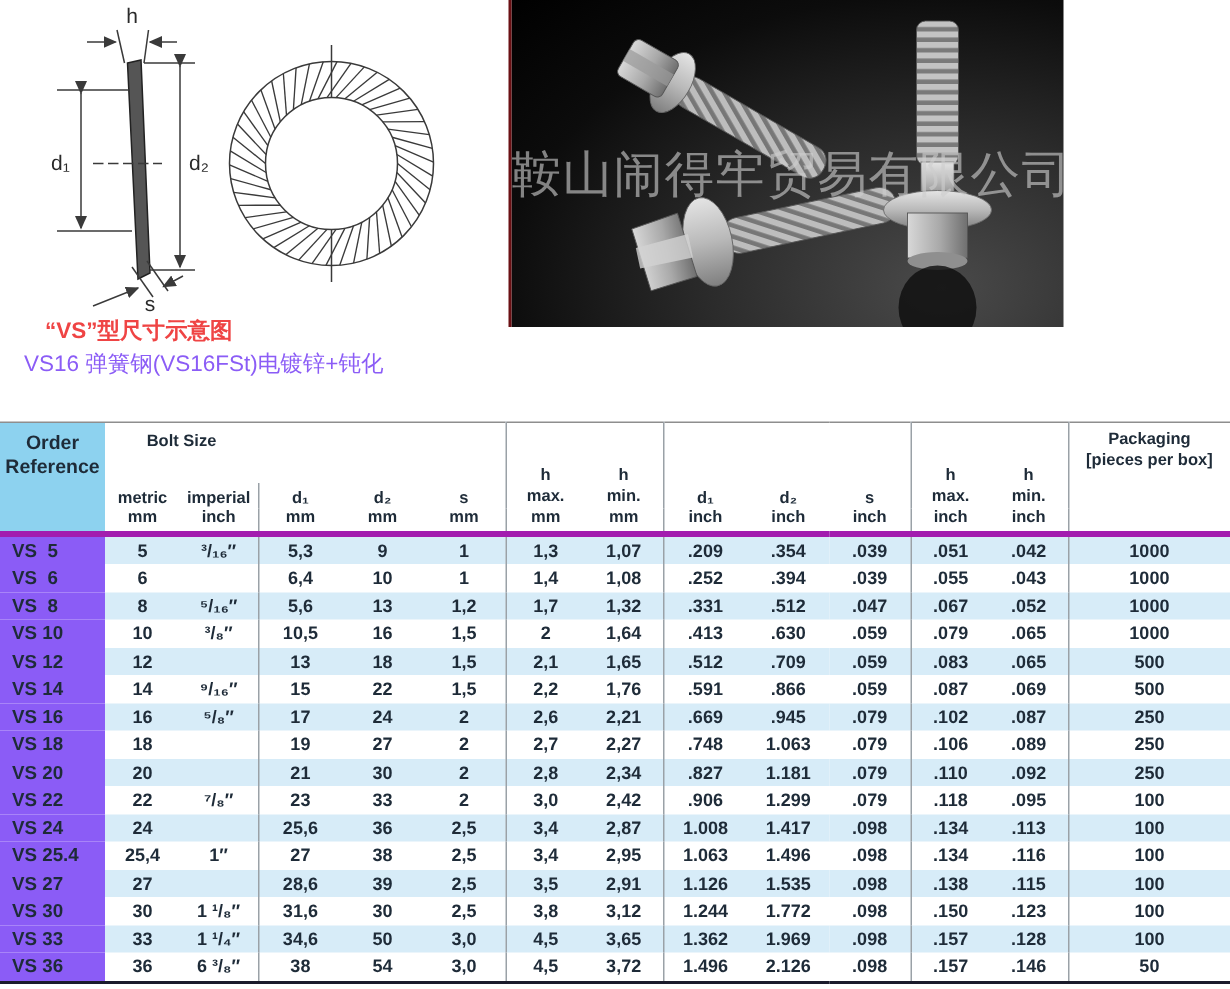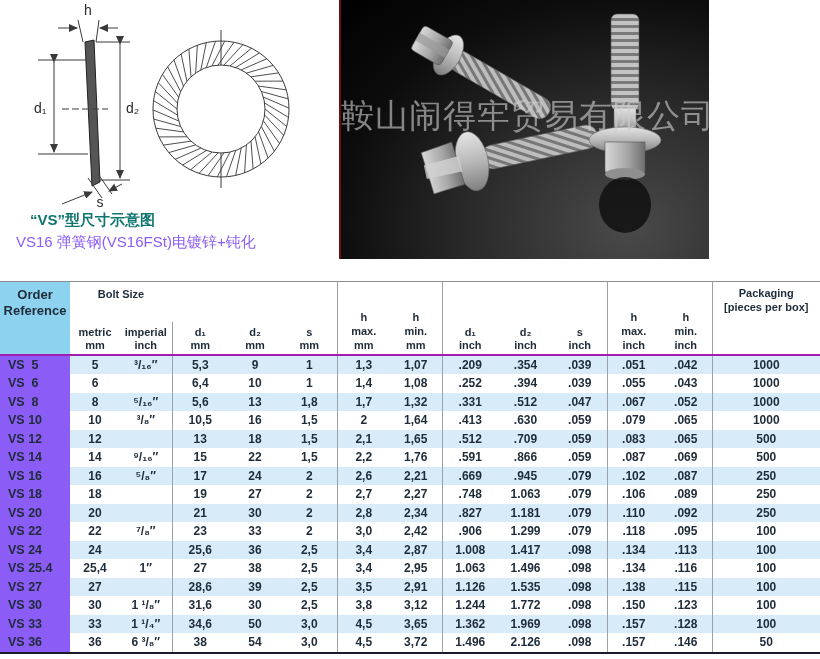--- a/index.html
+++ b/index.html
@@ -3,34 +3,34 @@
 <meta charset="utf-8">
 <style>
   html,body { margin:0; padding:0; background:#fff; }
   body { width:820px; height:659px; font-family:"Liberation Sans",sans-serif; }
   .page { position:relative; width:820px; height:659px; overflow:hidden; background:#fff; }
 
   
   .top { position:relative; width:820px; height:281px; background:#fff; }
   .drawing-panel { position:absolute; left:0; top:0; width:338px; height:281px; }
   .drawing-svg { position:absolute; left:0; top:2px; }
-  .cap1 { position:absolute; left:30px; top:211px; color:#0f766e; font-weight:700; font-size:15px; }
+  .cap1 { position:absolute; left:30px; top:211px; color:#ef4444; font-weight:700; font-size:15px; }
   .cap2 { position:absolute; left:16px; top:233px; color:#8b5cf6; font-weight:400; font-size:15px; }
 
-  .photo { position:absolute; left:339px; top:0; width:368px; height:259px;
+  .photo { position:absolute; left:339px; top:0; width:368px; height:218px;
            background: radial-gradient(ellipse at 78% 88%, #4a4a4a 0%, #2b2b2b 38%, #0c0c0c 72%, #000 100%);
            border-left:2px solid #6b1014; overflow:hidden; }
   .watermark { position:absolute; left:0; top:94px; width:100%; text-align:center;
                font-family:"DejaVu Serif",serif; font-size:33px; font-weight:400;
                color:rgba(205,205,205,0.62); letter-spacing:1px; white-space:nowrap; }
 
   
   table.spec { position:absolute; left:0; top:281px; width:820px; border-collapse:collapse;
                table-layout:fixed; border-top:1px solid #8e8e8e; border-bottom:2px solid #1b1b2c; }
-  thead { border-bottom:2px solid #a21caf; }
+  thead { border-bottom:4px solid #a21caf; }
   th, td { margin:0; padding:0; color:#1e2b38; }
   thead th { font-weight:700; font-size:11px; text-align:center; }
   tr.hr1 { height:40px; } tr.hr2 { height:17px; } tr.hr3 { height:16px; }
   th.order-h { background:#8dd2ef; vertical-align:top; padding-top:5px; font-size:13px; line-height:1.2; }
   th.boltsize { vertical-align:top; padding-top:6px; }
   th.dim { vertical-align:bottom; padding-bottom:1px; }
   th.hcol { vertical-align:bottom; line-height:1.25; }
   th.sub { vertical-align:bottom; padding-bottom:1px; }
   th.unit { vertical-align:bottom; padding-bottom:3px;margin-top:20px; }
   th.pack { vertical-align:top; padding-top:5px; line-height:1.25; }
@@ -290,21 +290,21 @@
           <td>.055</td>
           <td class="gdiv">.043</td>
           <td>1000</td>
         </tr>
         <tr class="alt">
           <td class="order">VS  8</td>
           <td>8</td>
           <td class="gdiv">⁵/₁₆″</td>
           <td>5,6</td>
           <td>13</td>
-          <td class="gdiv">1,8</td>
+          <td class="gdiv">1,2</td>
           <td>1,7</td>
           <td class="gdiv">1,32</td>
           <td>.331</td>
           <td>.512</td>
           <td class="gdiv">.047</td>
           <td>.067</td>
           <td class="gdiv">.052</td>
           <td>1000</td>
         </tr>
         <tr>

